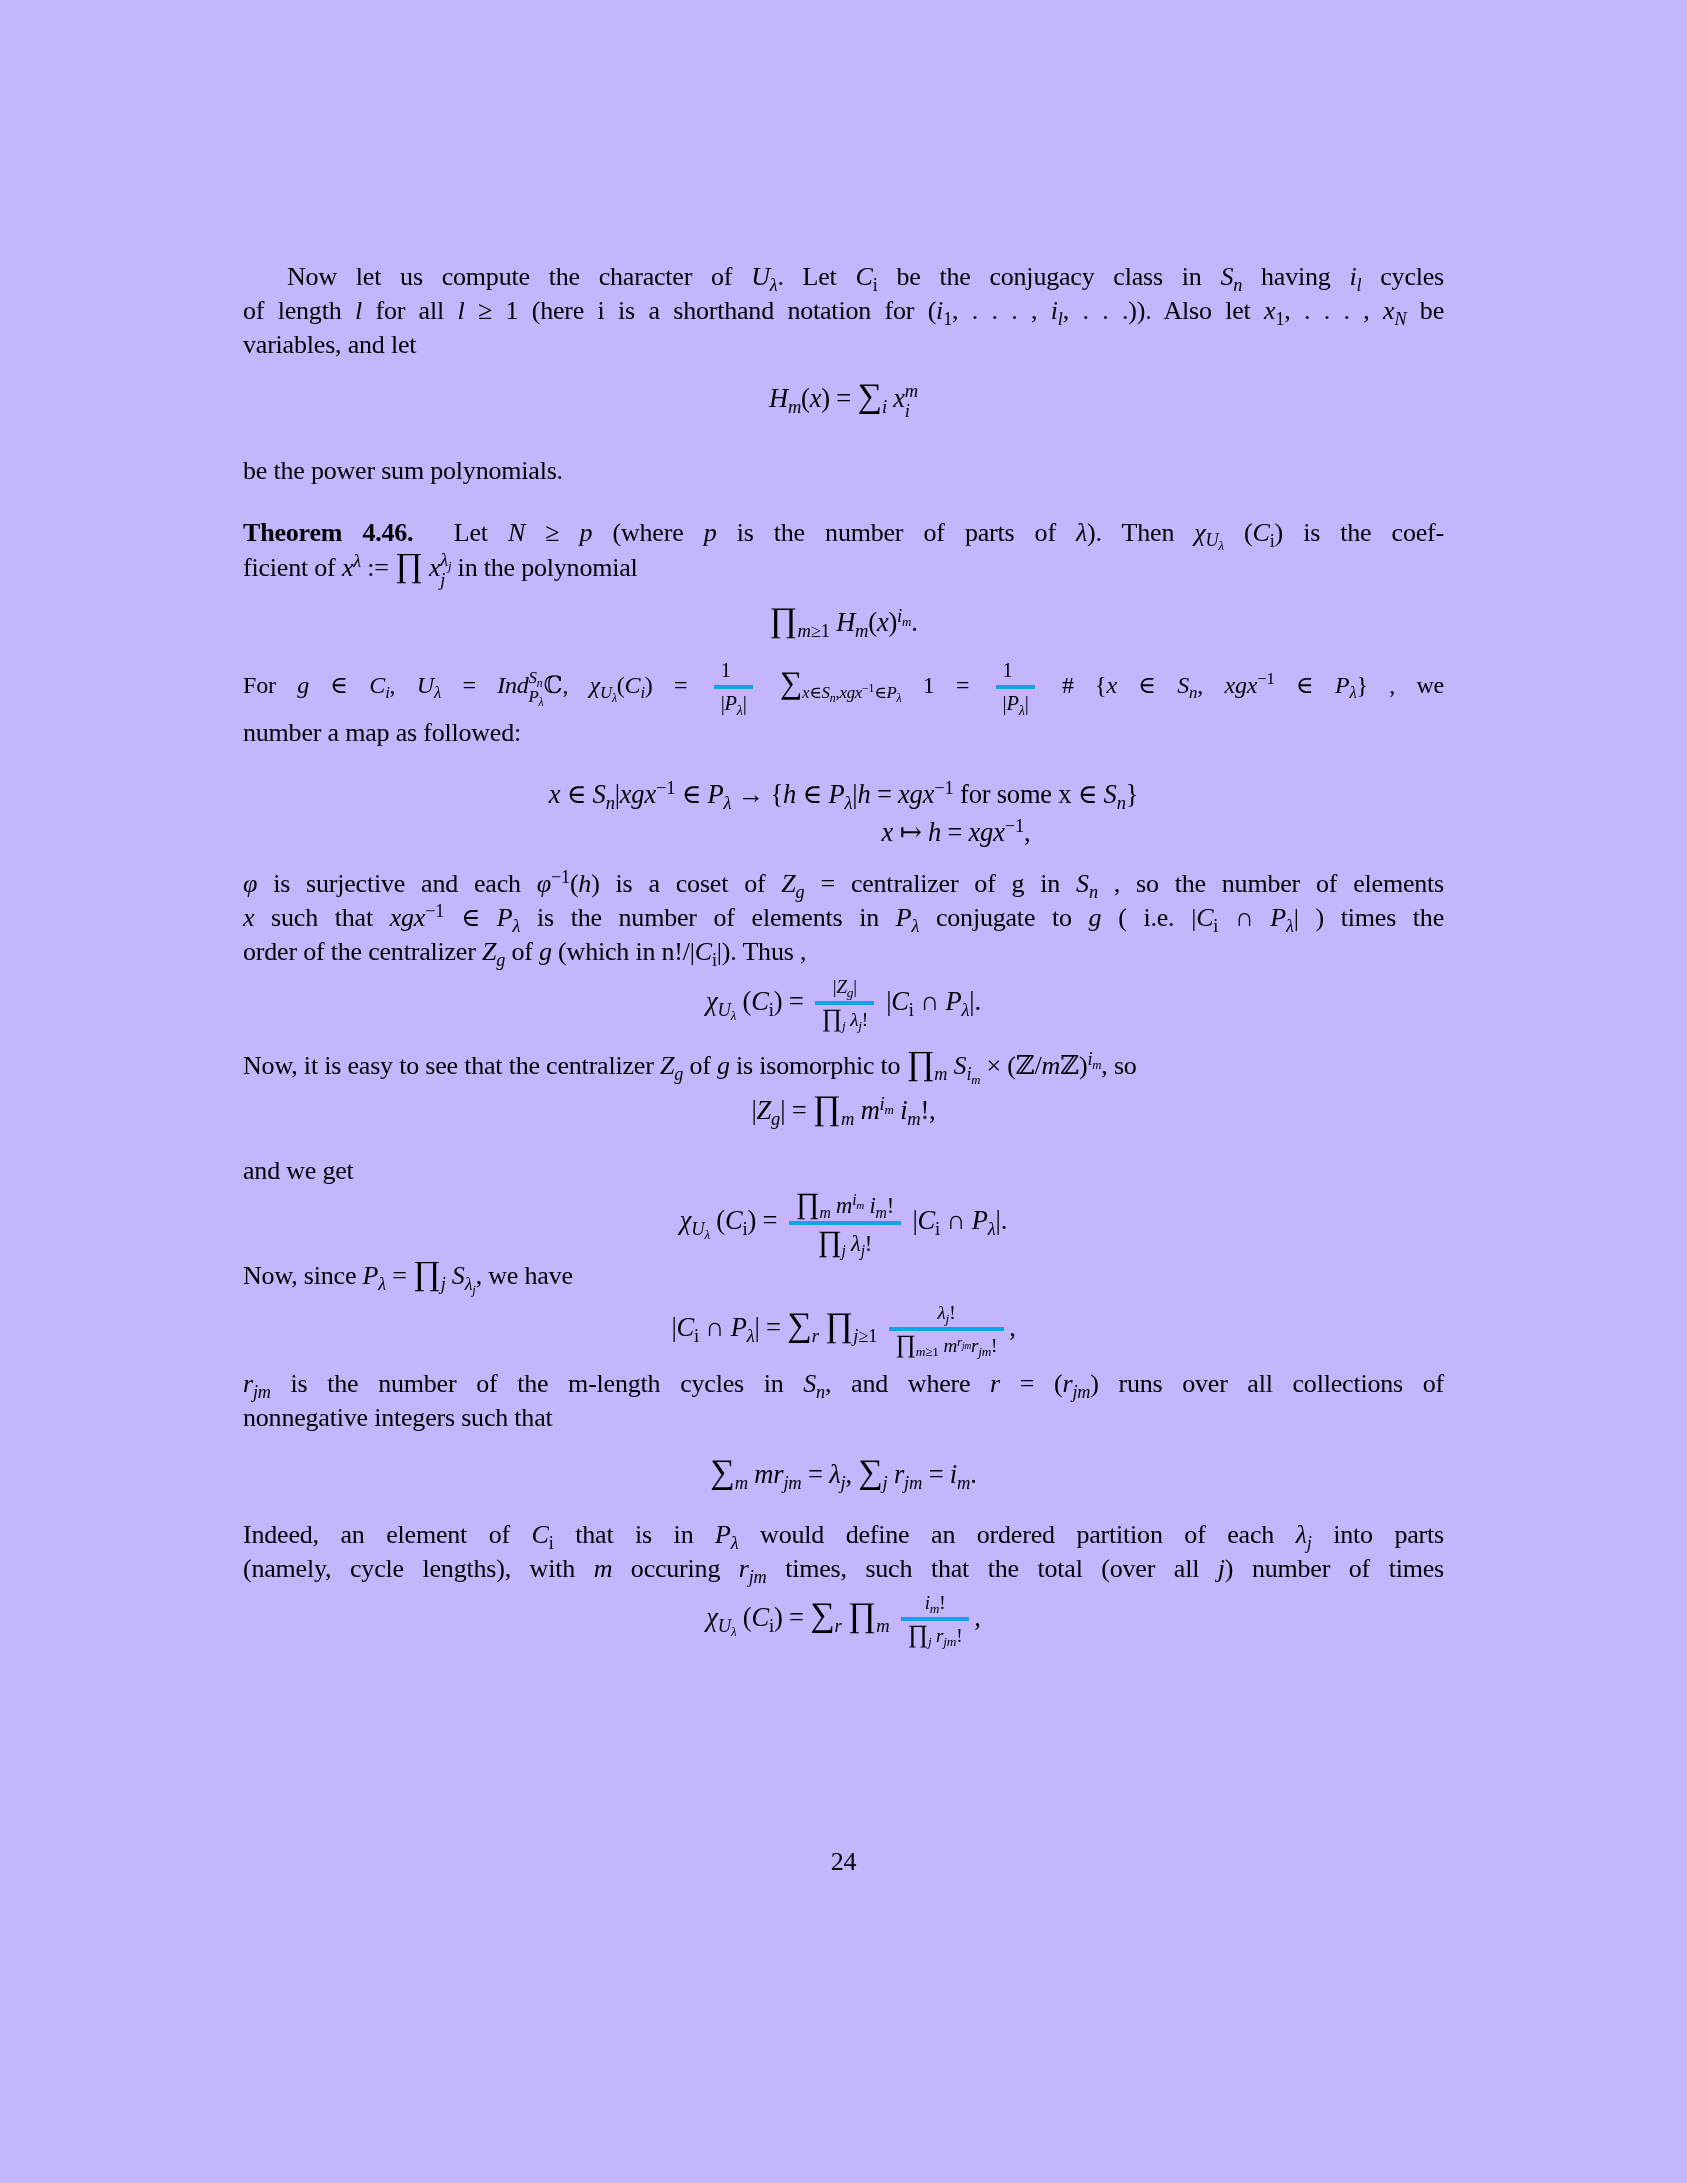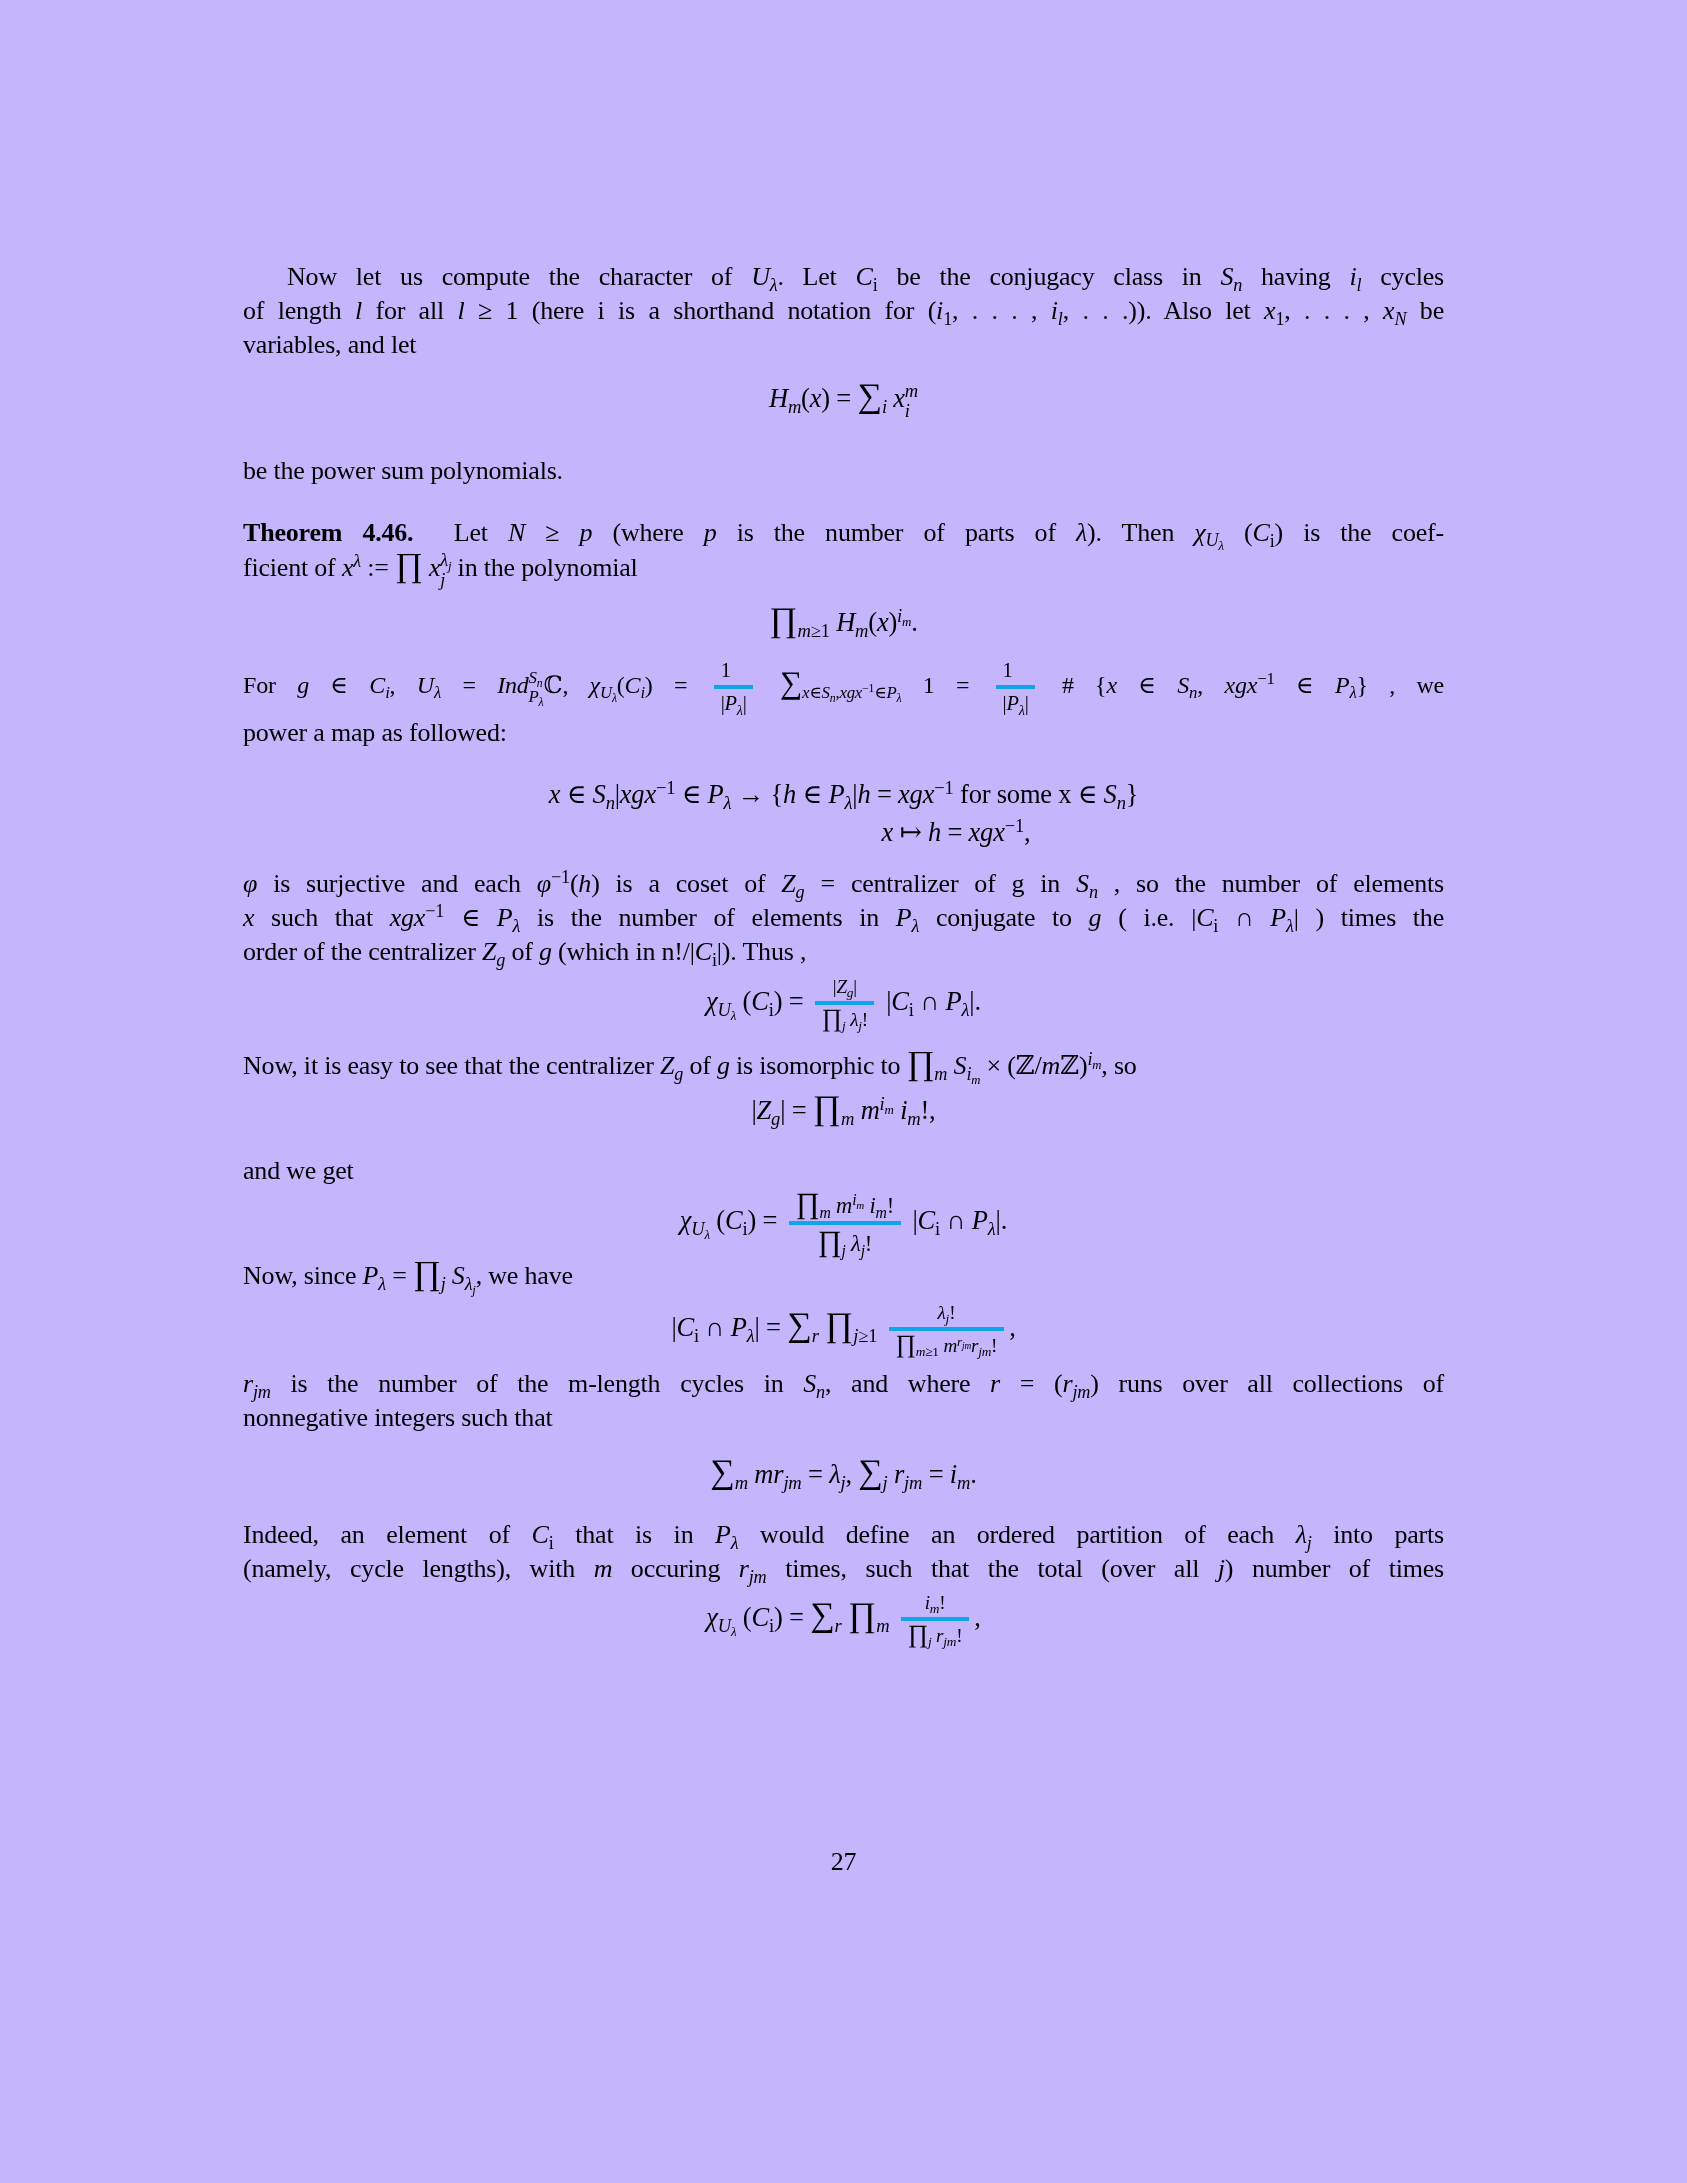--- a/index.html
+++ b/index.html
@@ -70,21 +70,21 @@
 
     <div class="blk" data-name="theorem-4-46">
       <span class="jl" data-name="theorem-heading-line"><b>Theorem 4.46.</b>&nbsp;&nbsp;Let <i>N</i> ≥ <i>p</i> (where <i>p</i> is the number of parts of <i>λ</i>). Then <i>χ</i><sub><i>U</i><sub><i>λ</i></sub></sub> (<i>C</i><sub>i</sub>) is the coef-</span>
       <span class="ll" data-name="text-line">ficient of <i>x</i><sup><i>λ</i></sup> := <span class="bo">∏</span> <i>x</i><span class="ss"><span class="t"><i>λ</i><sub><i>j</i></sub></span><span class="b"><i>j</i></span></span> in the polynomial</span>
     </div>
 
     <div class="blk eq" data-name="equation-product-hm"><span class="bo">∏</span><sub><i>m</i>≥1</sub> <i>H</i><sub><i>m</i></sub>(<i>x</i>)<sup><i>i</i><sub><i>m</i></sub></sup>.</div>
 
     <div class="blk" data-name="paragraph-induced-character">
       <span class="jl tight" data-name="text-line">For <i>g</i> ∈ <i>C</i><sub><i>i</i></sub>, <i>U</i><sub><i>λ</i></sub> = <i>Ind</i><span class="ss"><span class="t"><i>S</i><sub><i>n</i></sub></span><span class="b"><i>P</i><sub><i>λ</i></sub></span></span>ℂ, <i>χ</i><sub><i>U</i><sub><i>λ</i></sub></sub>(<i>C</i><sub><i>i</i></sub>) = <span class="frac"><span class="fn">1</span><span class="fd">|<i>P</i><sub><i>λ</i></sub>|</span></span> <span class="bo">∑</span><sub><i>x</i>∈<i>S</i><sub><i>n</i></sub>,<i>xgx</i><sup>−1</sup>∈<i>P</i><sub><i>λ</i></sub></sub> 1 = <span class="frac"><span class="fn">1</span><span class="fd">|<i>P</i><sub><i>λ</i></sub>|</span></span> # {<i>x</i> ∈ <i>S</i><sub><i>n</i></sub>, <i>xgx</i><sup>−1</sup> ∈ <i>P</i><sub><i>λ</i></sub>} , we</span>
-      <span class="ll" data-name="text-line">power a map as followed:</span>
+      <span class="ll" data-name="text-line">number a map as followed:</span>
     </div>
 
     <div class="blk" data-name="equation-map-definition">
       <span class="eq" data-name="equation-line"><i>x</i> ∈ <i>S</i><sub><i>n</i></sub>|<i>xgx</i><sup>−1</sup> ∈ <i>P</i><sub><i>λ</i></sub> → {<i>h</i> ∈ <i>P</i><sub><i>λ</i></sub>|<i>h</i> = <i>xgx</i><sup>−1</sup> for some x ∈ <i>S</i><sub><i>n</i></sub>}</span>
       <span class="eq eqshift" data-name="equation-line"><i>x</i> ↦ <i>h</i> = <i>xgx</i><sup>−1</sup>,</span>
     </div>
 
     <div class="blk" data-name="paragraph-surjective">
       <span class="jl" data-name="text-line"><i>φ</i> is surjective and each <i>φ</i><sup>−1</sup>(<i>h</i>) is a coset of <i>Z</i><sub><i>g</i></sub> = centralizer of g in <i>S</i><sub><i>n</i></sub> , so the number of elements</span>
       <span class="jl" data-name="text-line"><i>x</i> such that <i>xgx</i><sup>−1</sup> ∈ <i>P</i><sub><i>λ</i></sub> is the number of elements in <i>P</i><sub><i>λ</i></sub> conjugate to <i>g</i> ( i.e. |<i>C</i><sub>i</sub> ∩ <i>P</i><sub><i>λ</i></sub>| ) times the</span>
@@ -120,15 +120,15 @@
 
     <div class="blk" data-name="paragraph-indeed">
       <span class="jl" data-name="text-line">Indeed, an element of <i>C</i><sub>i</sub> that is in <i>P</i><sub><i>λ</i></sub> would define an ordered partition of each <i>λ</i><sub><i>j</i></sub> into parts</span>
       <span class="jl" data-name="text-line">(namely, cycle lengths), with <i>m</i> occuring <i>r</i><sub><i>jm</i></sub> times, such that the total (over all <i>j</i>) number of times</span>
     </div>
 
     <div class="blk eq" data-name="equation-chi-final"><i>χ</i><sub><i>U</i><sub><i>λ</i></sub></sub> (<i>C</i><sub>i</sub>) = <span class="bo">∑</span><sub><i>r</i></sub> <span class="bo">∏</span><sub><i>m</i></sub> <span class="frac sm"><span class="fn"><i>i</i><sub><i>m</i></sub>!</span><span class="fd"><span class="bo">∏</span><sub><i>j</i></sub> <i>r</i><sub><i>jm</i></sub>!</span></span>,</div>
 
   </div>
 
-  <div class="footer" data-name="page-number">27</div>
+  <div class="footer" data-name="page-number">24</div>
 </div>
 
 
 </body></html>

